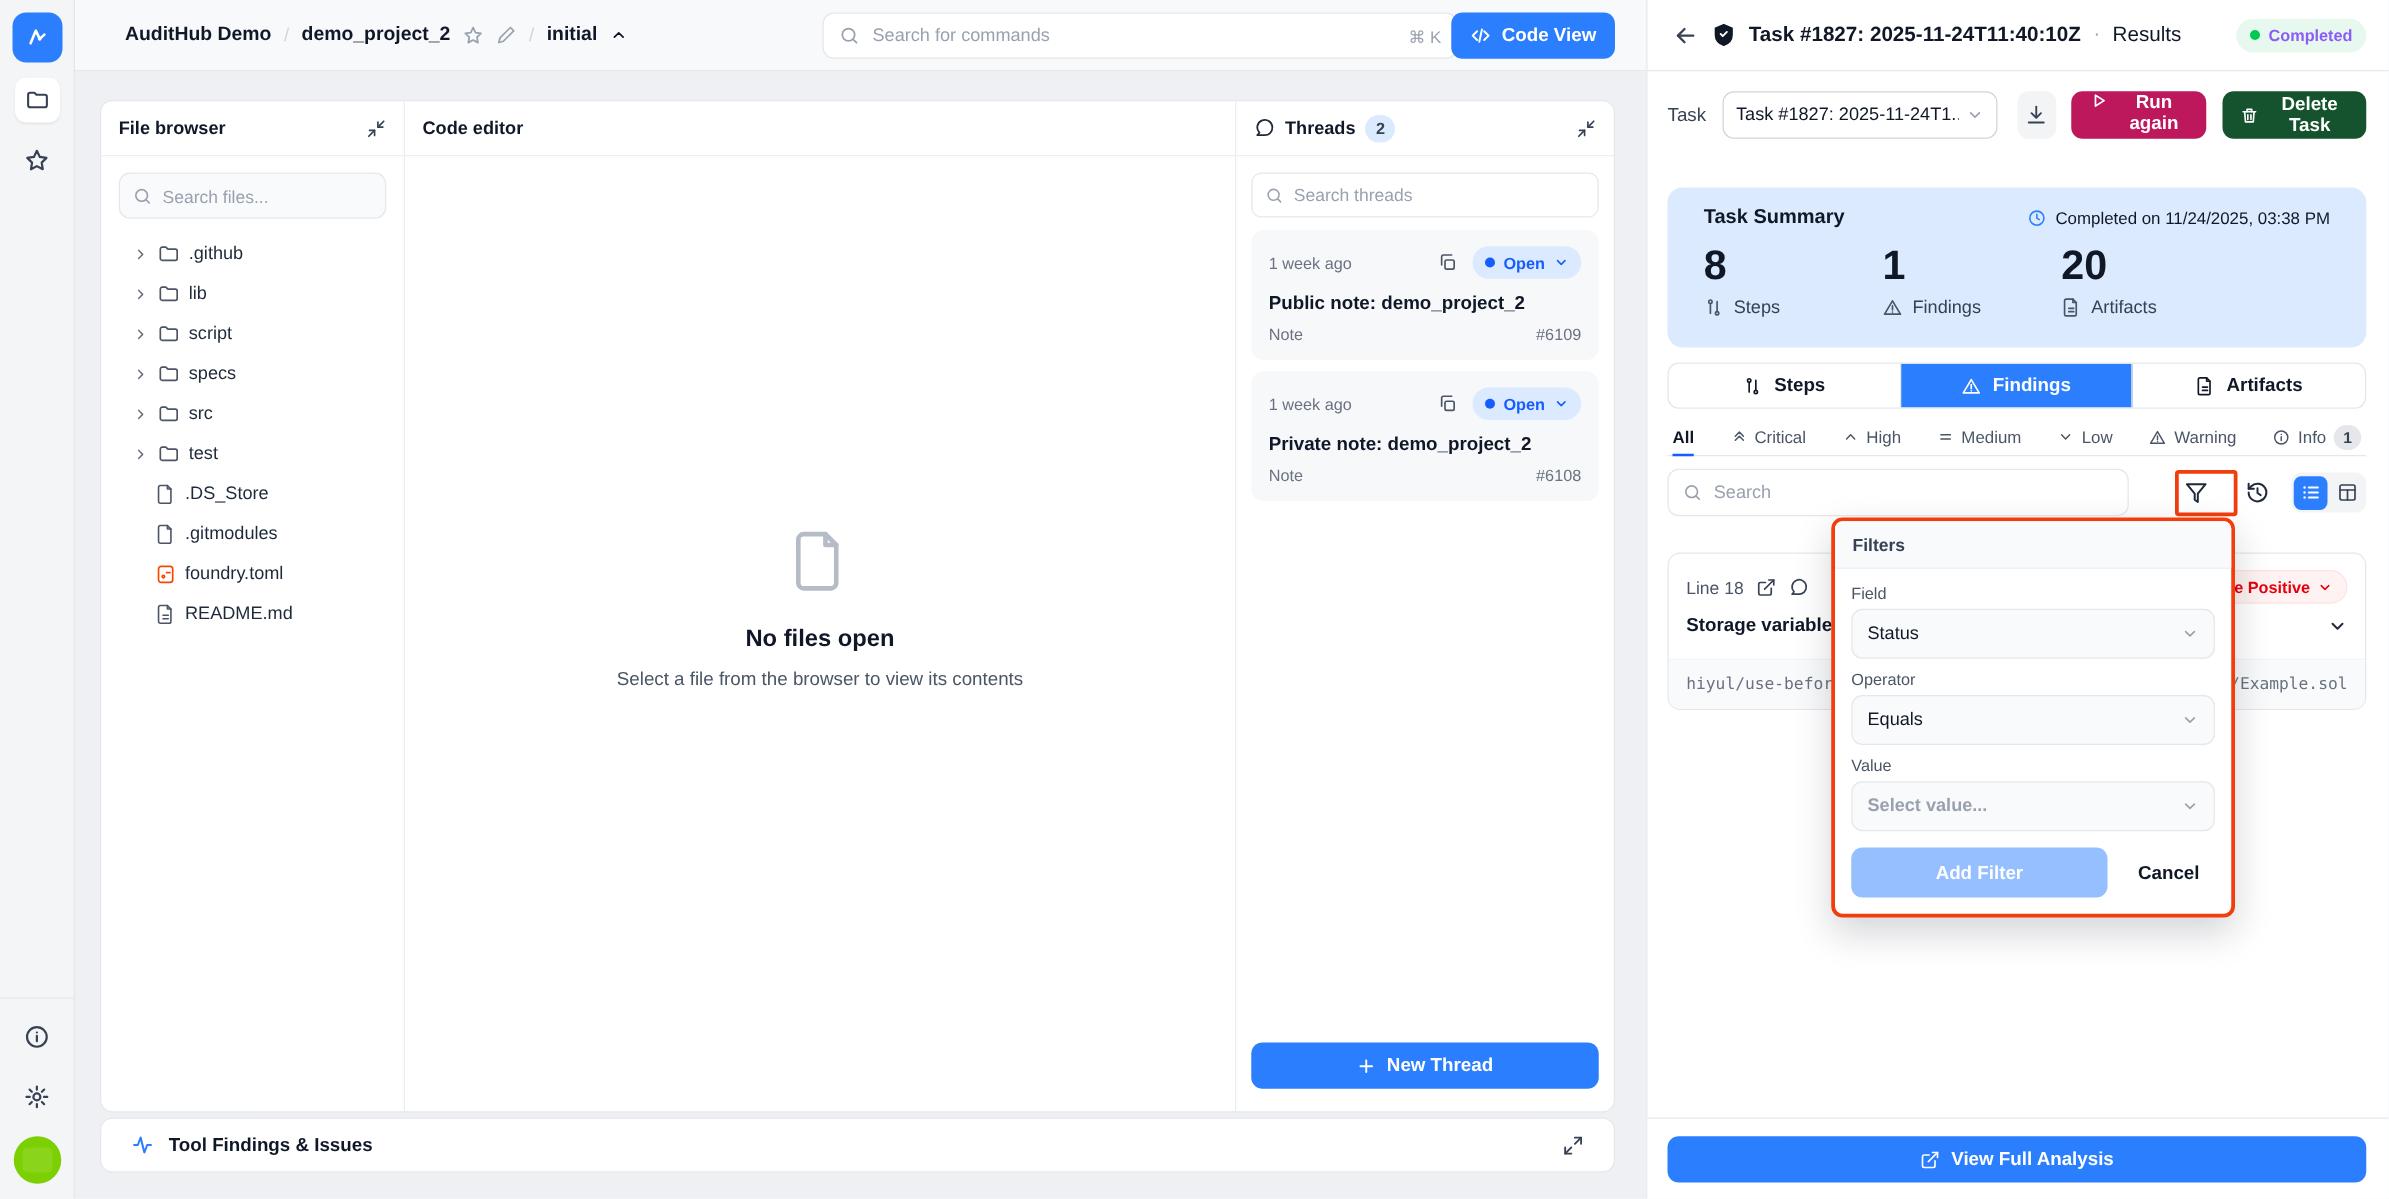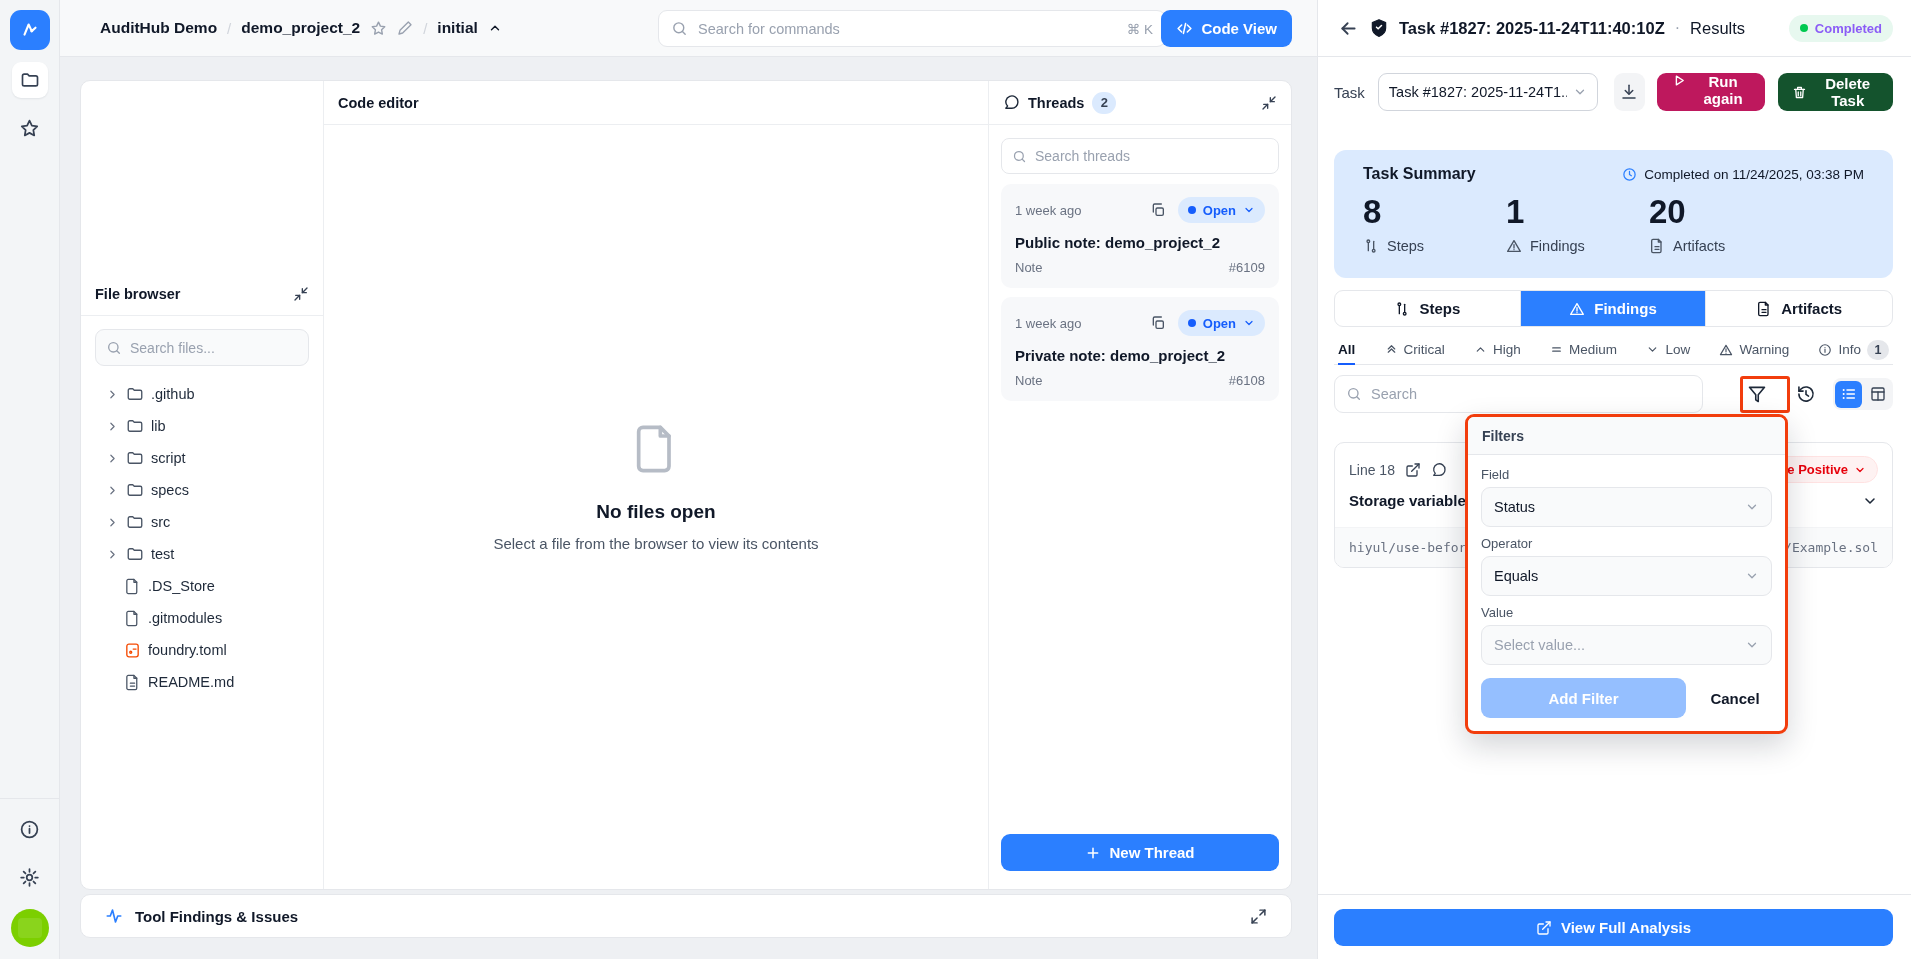--- a/index.html
+++ b/index.html
@@ -45,21 +45,21 @@
   .codeview-btn { position:absolute; right:25px; top:10px; height:37px; padding:0 15px;
     background:#2b7fff; color:#fff; border-radius:9px; font-size:15px; font-weight:700;
     display:flex; align-items:center; gap:8px; }
 
   
   .main-card { position:absolute; left:80px; top:80px; width:1212px; height:810px;
     background:#fff; border:1px solid #e5e7eb; border-radius:10px; display:flex; overflow:hidden; }
   .panel-header { height:44px; display:flex; align-items:center; padding:0 14px;
     border-bottom:1px solid #eceef1; font-size:14.5px; font-weight:600; color:#101828; gap:8px; }
   .panel-header .spacer { flex:1; }
-  .fb-col { width:243px; border-right:1px solid #eceef1; display:flex; flex-direction:column;justify-content:center; }
+  .fb-col { width:243px; border-right:1px solid #eceef1; display:flex; flex-direction:column; }
   .fb-search { margin:13px 14px 8px; height:37px; background:#f9fafb; border:1px solid #e5e7eb;
     border-radius:9px; display:flex; align-items:center; gap:8px; padding:0 10px; color:#99a1af; }
   .fb-search input { font-size:14px; }
   .tree { padding-top:4px; }
   .tree-row { height:32px; display:flex; align-items:center; gap:7px; padding-left:25px;
     font-size:14.5px; color:#1e2939; cursor:pointer; }
   .tree-row.file { padding-left:43px; }
   .tree-row .name { white-space:nowrap; }
 
   .ed-col { flex:1; border-right:1px solid #eceef1; display:flex; flex-direction:column; }
@@ -182,21 +182,21 @@
     box-shadow:0 12px 30px rgba(16,24,40,.18); }
   .fp-header { height:38px; background:#f9fafb; border-bottom:1px solid #e5e7eb;
     display:flex; align-items:center; padding:0 14px; font-size:14px; font-weight:600; color:#364153;
     border-radius:6px 6px 0 0; }
   .fp-body { padding:12px 13px 13px; }
   .fp-label { font-size:13px; color:#4a5565; margin-bottom:5px; }
   .fp-select { height:40px; border:1px solid #e5e7eb; border-radius:9px; background:#f9fafb;
     display:flex; align-items:center; padding:0 12px; font-size:14.5px; color:#101828;
     margin-bottom:9px; cursor:pointer; }
   .fp-select .val { flex:1; }
-  .fp-select.placeholder .val { color:#99a1af; }
+  .fp-select.placeholder .val { color:#99a1af;font-weight:bold; }
   .fp-actions { display:flex; align-items:center; gap:12px; margin-top:13px; }
   .fp-add { flex:1; height:40px; border-radius:9px; background:#95bfff; color:#fff;
     font-size:15px; font-weight:700; }
   .fp-cancel { width:74px; height:40px; font-size:15px; font-weight:700; color:#101828; }
 
   .rp-footer { position:absolute; left:0; right:0; bottom:0; height:65px; border-top:1px solid #e5e7eb;
     background:#fff; padding:14px 18px 0 16px; }
   .vfa-btn { width:100%; height:37px; background:#2b7fff; color:#fff; border-radius:9px;
     font-size:15px; font-weight:700; display:flex; align-items:center; justify-content:center; gap:9px; }
 </style>

